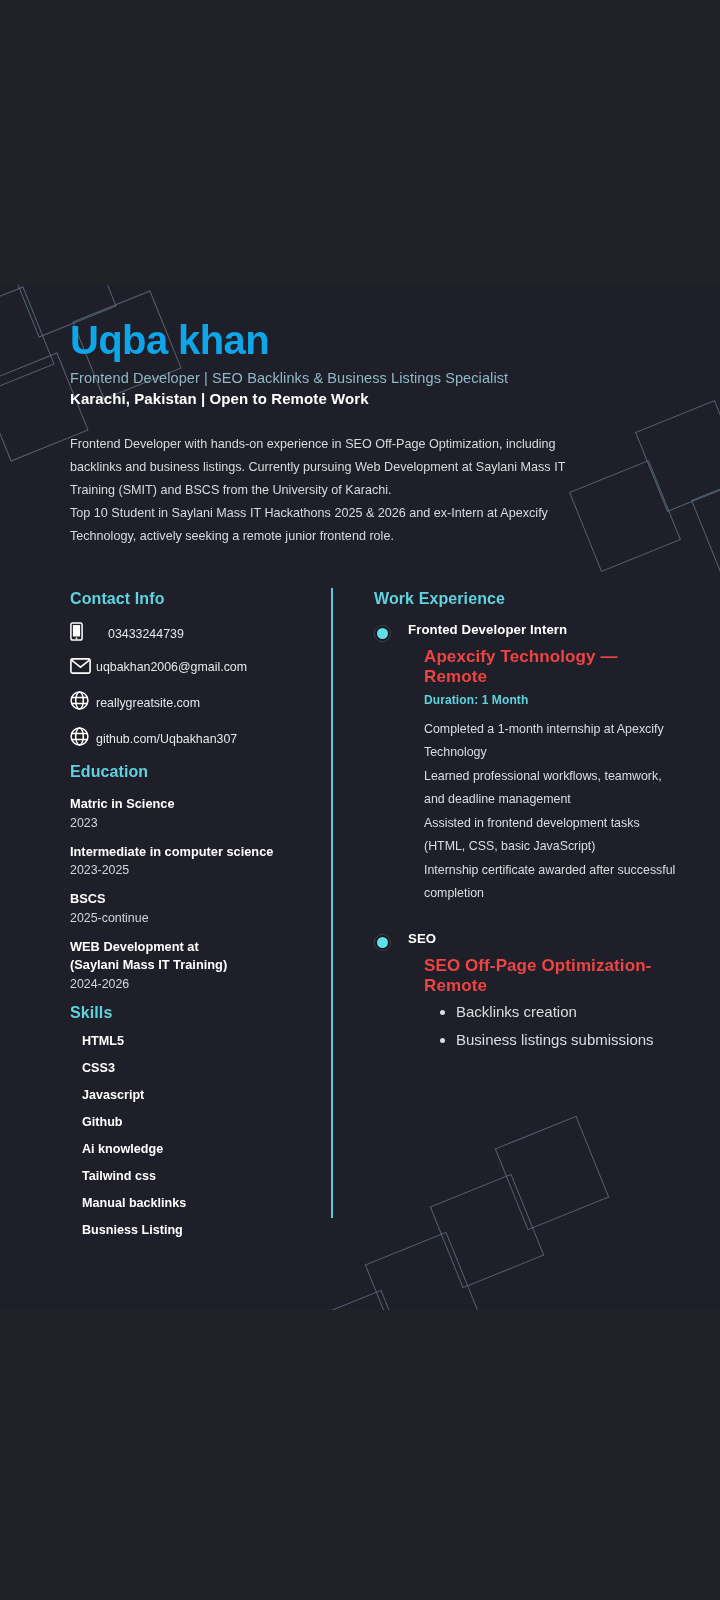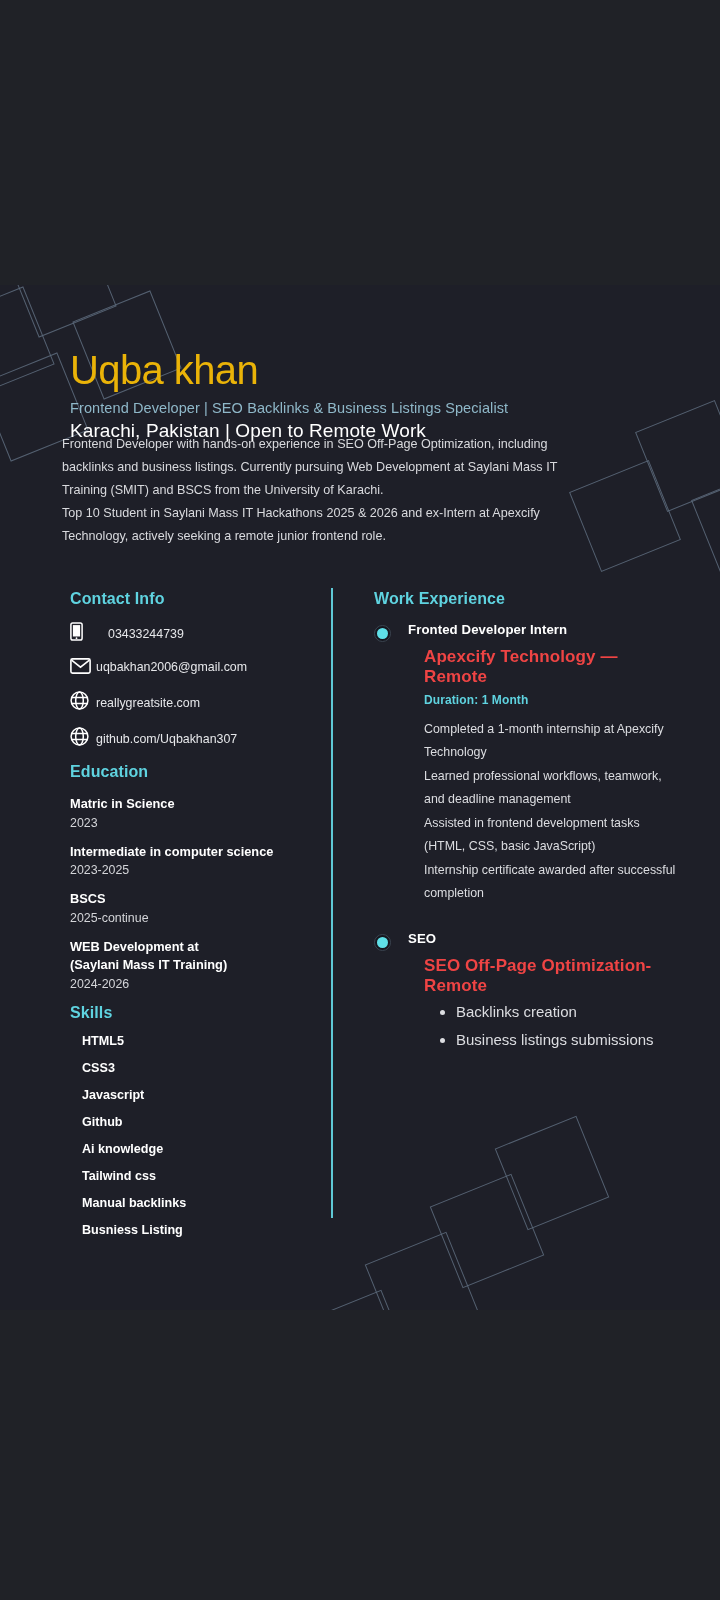--- a/index.html
+++ b/index.html
@@ -41,33 +41,33 @@
 
   
   .d8  { left:378px; top:960px;  width:88px; height:88px; transform:rotate(-22deg); }
   .d9  { left:443px; top:902px;  width:88px; height:88px; transform:rotate(-22deg); }
   .d10 { left:508px; top:844px;  width:88px; height:88px; transform:rotate(-22deg); }
   .d11 { left:313px; top:1018px; width:88px; height:88px; transform:rotate(-22deg); }
 
   
   #header { position:absolute; left:70px; top:34px; width:600px; }
   #name {
-    font-size:40px; font-weight:400; color:#eab308;
-    letter-spacing:-0.6px; line-height:1.05;margin-top:30px;
+    font-size:40px; font-weight:700; color:#0ea5e9;
+    letter-spacing:-0.6px; line-height:1.05;
   }
   #subtitle {
     margin-top:9px; font-size:14.5px; color:#8fb8c9;
     letter-spacing:.1px;
   }
   #location {
-    margin-top:4px; font-size:19px; font-weight:400; color:#ffffff;
+    margin-top:4px; font-size:15px; font-weight:700; color:#ffffff;
     letter-spacing:.1px;
   }
   #summary {
-    position:absolute; left:62px; top:148px; width:522px;
+    position:absolute; left:70px; top:148px; width:522px;
     font-size:12.6px; line-height:1.83; color:#d9dade;
   }
   #summary p + p { margin-top:0; }
 
   
   #divider {
     position:absolute; left:331px; top:303px;
     width:2px; height:630px;
     background:#5fc9d6;
   }

